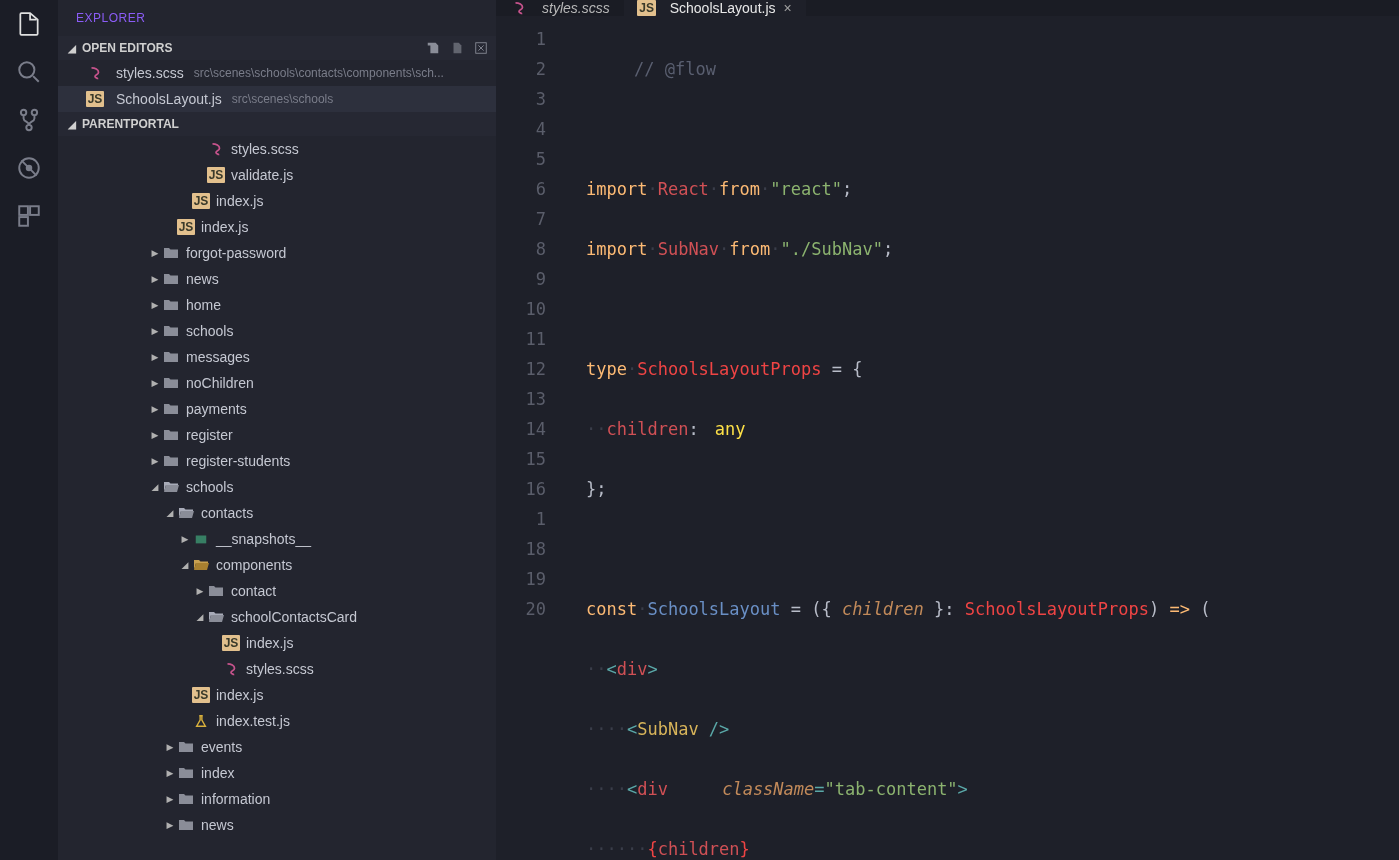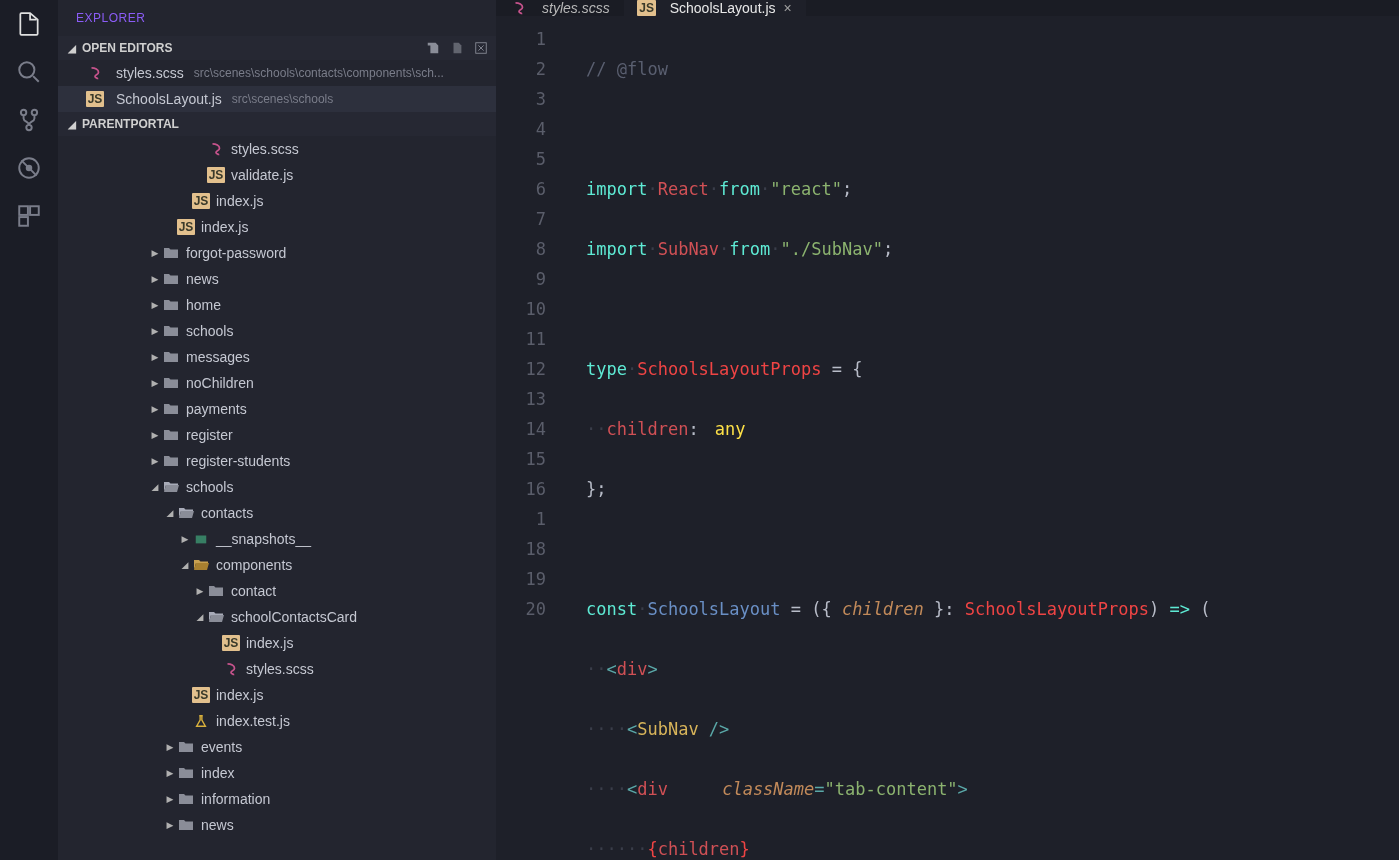--- a/index.html
+++ b/index.html
@@ -102,22 +102,22 @@
   background: #1a1c24;
   cursor: pointer;
   font-style: italic;
 }
 .tab.active { background: #1e2029; color: #e8e8e8; font-style: normal; }
 .tab .close { color: #a0a0a0; font-size: 14px; }
 .code-area { flex: 1; display: flex; font-family: "Consolas", "Menlo", monospace; font-size: 17px; line-height: 30px; padding-top: 8px; }
 .gutter { width: 72px; text-align: right; color: #5a5d6a; padding-right: 22px; user-select: none; }
 .code { flex: 1; white-space: pre; color: #c0c5ce; position: relative; }
 .code-line { padding-left: 18px; }
-.tok-comment { color: #5a5f70; }
-.tok-kw { color: #5eead4; }
+.tok-comment { color: #5a5f70; margin-left: 48px; }
+.tok-kw { color: #fdba74; }
 .tok-red { color: #d05055; }
 .tok-green { color: #8cb36f; }
 .tok-blue { color: #6a8fc5; }
 .tok-orange { color: #ef4444; }
 .tok-cyan { color: #fde047; margin-left: 6px; }
 .tok-op { color: #5aa8a8; }
 .tok-yellow { color: #d8b45a; }
 .tok-attr { color: #c28a5a; font-style: italic; margin-left: 44px; }
 .tok-param { color: #c28a5a; font-style: italic; }
 .tok-punc { color: #7a7f90; }

